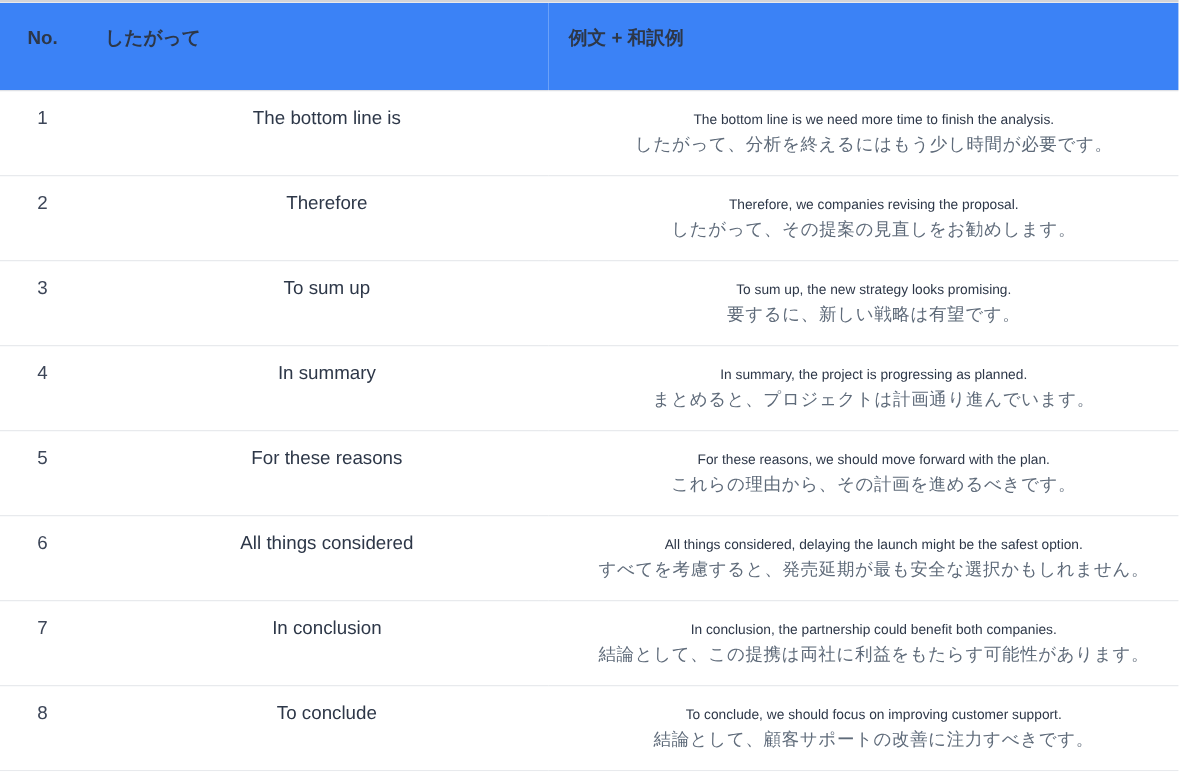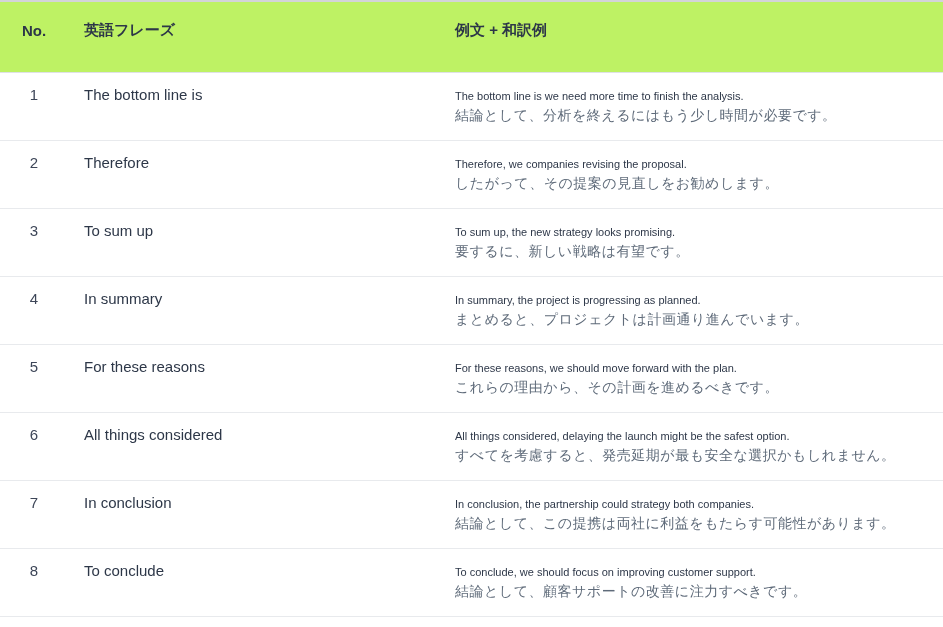--- a/index.html
+++ b/index.html
@@ -16,21 +16,21 @@
       overflow: hidden;
     }
     table.phrase-table {
       width: 100%;
       border-collapse: collapse;
       table-layout: fixed;
     }
     col.c-no { width: 68px; }
     col.c-phrase { width: 371px; }
     thead th {
-      background: #bef264;
+      background: #3b82f6;
       height: 70px;
       box-sizing: border-box;
       font-size: 15px;
       font-weight: bold;
       color: #2d3748;
       text-align: left;
       vertical-align: middle;
       padding: 0 0 12px 16px;
       border-bottom: 1px solid #dfe1e6;
       white-space: nowrap;
@@ -44,20 +44,21 @@
     tbody td {
       height: 68px;
       box-sizing: border-box;
       vertical-align: top;
       padding: 13px 0 0 16px;
       border-bottom: 1px solid #e8eaed;
       font-size: 15px;
       color: #2d3748;
       overflow: hidden;
       white-space: nowrap;
+      text-align: center;
     }
     tbody td.td-no {
       text-align: center;
       padding-left: 0;
       padding-right: 0;
       color: #3d4658;
     }
     .en {
       display: block;
       line-height: 20px;
@@ -78,31 +79,31 @@
 <div class="table-wrap">
   <table class="phrase-table">
     <colgroup>
       <col class="c-no">
       <col class="c-phrase">
       <col class="c-example">
     </colgroup>
     <thead>
       <tr>
         <th class="th-no">No.</th>
-        <th>英語フレーズ</th>
+        <th>したがって</th>
         <th>例文 + 和訳例</th>
       </tr>
     </thead>
     <tbody>
   <tr>
     <td class="td-no">1</td>
     <td class="td-phrase">The bottom line is</td>
     <td class="td-example">
       <span class="en">The bottom line is we need more time to finish the analysis.</span>
-      <span class="ja">結論として、分析を終えるにはもう少し時間が必要です。</span>
+      <span class="ja">したがって、分析を終えるにはもう少し時間が必要です。</span>
     </td>
   </tr>
 
   <tr>
     <td class="td-no">2</td>
     <td class="td-phrase">Therefore</td>
     <td class="td-example">
       <span class="en">Therefore, we companies revising the proposal.</span>
       <span class="ja">したがって、その提案の見直しをお勧めします。</span>
     </td>
@@ -141,21 +142,21 @@
     <td class="td-example">
       <span class="en">All things considered, delaying the launch might be the safest option.</span>
       <span class="ja">すべてを考慮すると、発売延期が最も安全な選択かもしれません。</span>
     </td>
   </tr>
 
   <tr>
     <td class="td-no">7</td>
     <td class="td-phrase">In conclusion</td>
     <td class="td-example">
-      <span class="en">In conclusion, the partnership could strategy both companies.</span>
+      <span class="en">In conclusion, the partnership could benefit both companies.</span>
       <span class="ja">結論として、この提携は両社に利益をもたらす可能性があります。</span>
     </td>
   </tr>
 
   <tr>
     <td class="td-no">8</td>
     <td class="td-phrase">To conclude</td>
     <td class="td-example">
       <span class="en">To conclude, we should focus on improving customer support.</span>
       <span class="ja">結論として、顧客サポートの改善に注力すべきです。</span>

